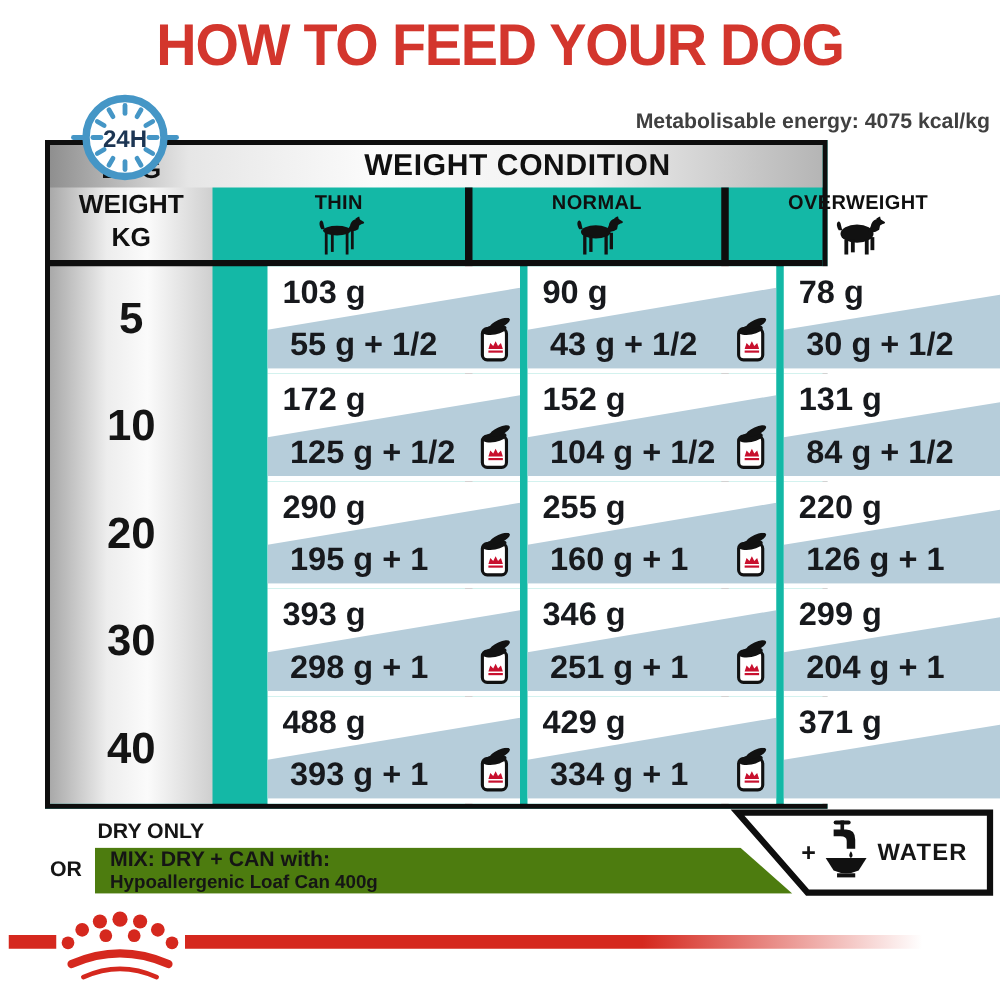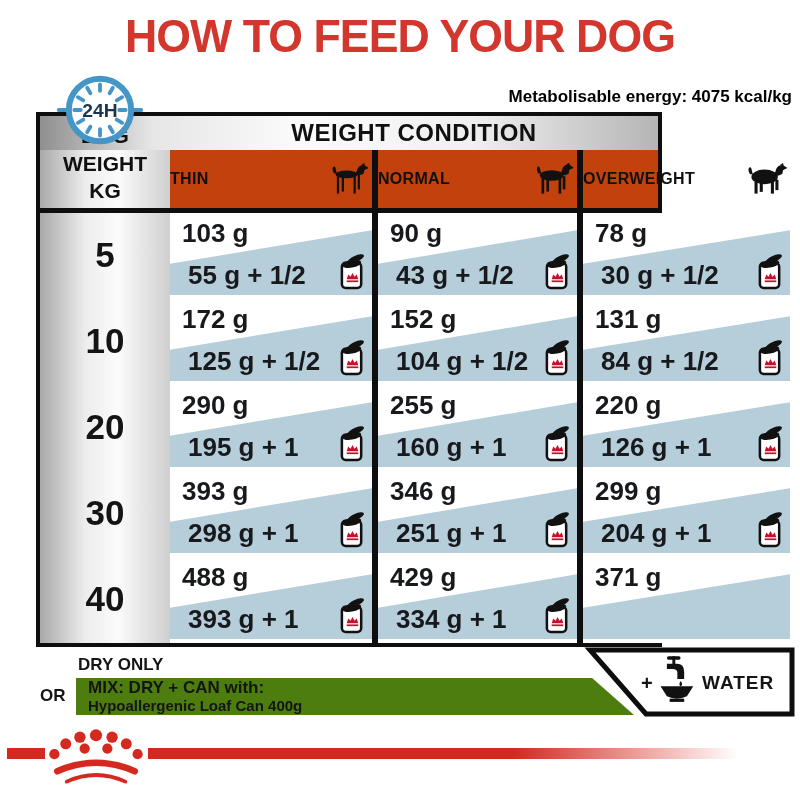--- a/index.html
+++ b/index.html
@@ -6,52 +6,52 @@
   body{
     width:800px;height:800px;position:relative;overflow:hidden;
     background:#fff;font-family:"Liberation Sans",sans-serif;color:#151515;
   }
   
   .title{
     position:absolute;top:8px;left:0;width:800px;text-align:center;
     font-size:47px;font-weight:bold;color:#d3362d;letter-spacing:-1px;
     transform:scaleX(.95);transform-origin:center;white-space:nowrap;
   }
-  .energy{position:absolute;top:87px;right:8px;font-size:17px;font-weight:bold;color:#000000;}
+  .energy{position:absolute;top:87px;right:8px;font-size:17px;font-weight:bold;color:#404040;}
   .clock{position:absolute;left:56px;top:66px;width:88px;height:88px;z-index:10;}
   
   .feed-table{
     position:absolute;left:36px;top:112px;width:626px;height:535px;
-    border:4px solid #0e0e0e;box-sizing:border-box;background:#c2410c;
+    border:4px solid #0e0e0e;box-sizing:border-box;background:#14b8a6;
   }
   .left-strip{
     position:absolute;left:0;top:0;width:130px;height:100%;
     background:linear-gradient(90deg,#a9a9a9 0%,#ededed 35%,#fbfbfb 60%,#cfcfcf 100%);
   }
   .band{
     position:absolute;left:0;top:0;width:100%;height:34px;
     background:linear-gradient(90deg,#8f8f8f 0%,#e6e6e6 18%,#fbfbfb 42%,#f0f0f0 70%,#b5b5b5 100%);
   }
   .band-label{
     position:absolute;left:130px;right:0;top:3px;text-align:center;
     font-size:24px;font-weight:bold;color:#101010;letter-spacing:.5px;
   }
   .weight-col-label{
     position:absolute;left:0;top:6px;width:130px;text-align:center;
     font-size:21px;font-weight:bold;line-height:1.32;color:#101010;
   }
-  .cond-cell{position:absolute;top:34px;height:58px;display:flex;align-items:center;justify-content:space-between;gap:1px;}
+  .cond-cell{position:absolute;top:34px;height:58px;display:flex;flex-direction:column;align-items:center;justify-content:center;gap:1px;}
   .cond-label{font-size:16px;font-weight:bold;letter-spacing:.3px;color:#101010;}
   .dog-ico{width:48px;height:32px;}
   .vdiv{position:absolute;top:34px;bottom:0;width:6px;background:#0e0e0e;}
   .vd1{left:332px}.vd2{left:537px}
   .hline{position:absolute;top:92px;left:0;width:100%;height:5px;background:#0e0e0e;}
   .c0{left:130px;width:202px}.c1{left:338px;width:199px}.c2{left:543px;width:207px}
   .r0{top:97px}.r1{top:183px}.r2{top:269px}.r3{top:355px}.r4{top:441px}
-  .cell{position:absolute;height:86px;background:#fff;}
+  .cell{position:absolute;height:86px;background:#fff;margin-left:44px;}
   .wedge{
     position:absolute;left:0;right:0;top:0;bottom:4px;background:#b6cdda;
     clip-path:polygon(0 62%,100% 21%,100% 100%,0 100%);
   }
   .dry{position:absolute;top:5px;left:12px;font-size:26px;font-weight:bold;color:#17191d;white-space:nowrap;}
   .mix{
     position:absolute;bottom:8px;left:18px;right:6px;display:flex;align-items:flex-end;
     justify-content:space-between;font-size:26px;font-weight:bold;color:#17191d;white-space:nowrap;
   }
   .can-ico{width:27px;height:37px;flex:0 0 auto;}

